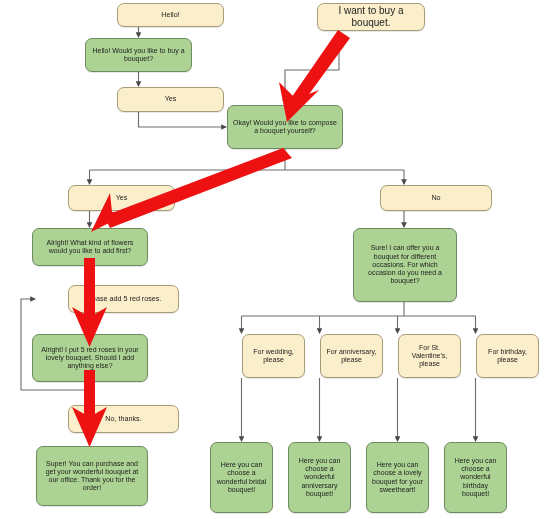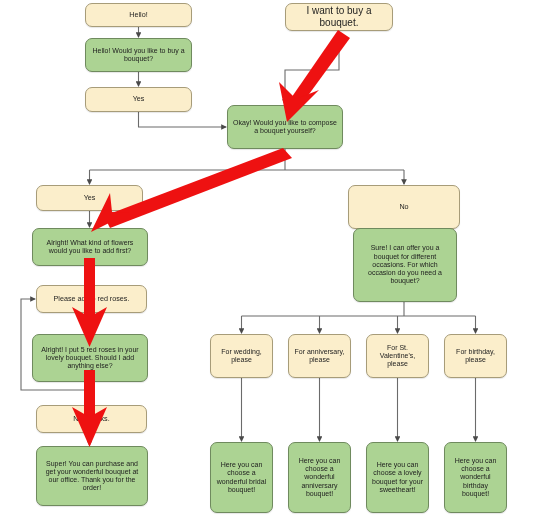--- a/index.html
+++ b/index.html
@@ -25,20 +25,21 @@
     text-align:center;
     color:#1d1d1d;
     line-height:1.18;
     padding:2px 4px;
     overflow:hidden;
     box-shadow:0 1px 1px rgba(0,0,0,.10);
   }
   .user{
     background:#fbeecb;
     border-color:#a79c79;
+    margin-left:32px;
   }
   .bot{
     background:#acd393;
     border-color:#6f8a5e;
   }
   .n-txt{display:block;width:100%;}
 
   
   #wires{position:absolute;left:0;top:0;width:545px;height:519px;}
   
@@ -110,21 +111,21 @@
       </div>
       <div class="node user" style="left: 285px; top: 3px; width: 108px; height: 28px; font-size: 10px; background: rgb(251, 238, 203); border-color: rgb(167, 156, 121);">
         <span class="n-txt">I want to buy a bouquet.</span>
       </div>
       <div class="node bot" style="left: 227px; top: 105px; width: 116px; height: 44px; font-size: 7px; background: rgb(172, 211, 147); border-color: rgb(111, 138, 94);">
         <span class="n-txt">Okay! Would you like to compose a bouquet yourself?</span>
       </div>
       <div class="node user" style="left: 36px; top: 185px; width: 107px; height: 26px; font-size: 7.2px; background: rgb(251, 238, 203); border-color: rgb(167, 156, 121);">
         <span class="n-txt">Yes</span>
       </div>
-      <div class="node user" style="left: 348px; top: 185px; width: 112px; height: 44px; font-size: 7.2px; background: rgb(251, 238, 203); border-color: rgb(167, 156, 121);">
+      <div class="node user" style="left: 348px; top: 185px; width: 112px; height: 26px; font-size: 7.2px; background: rgb(251, 238, 203); border-color: rgb(167, 156, 121);">
         <span class="n-txt">No</span>
       </div>
       <div class="node bot" style="left: 32px; top: 228px; width: 116px; height: 38px; font-size: 7px; background: rgb(172, 211, 147); border-color: rgb(111, 138, 94);">
         <span class="n-txt">Alright! What kind of flowers would you like to add first?</span>
       </div>
       <div class="node user" style="left: 36px; top: 285px; width: 111px; height: 28px; font-size: 7.2px; background: rgb(251, 238, 203); border-color: rgb(167, 156, 121);">
         <span class="n-txt">Please add 5 red roses.</span>
       </div>
       <div class="node bot" style="left: 32px; top: 334px; width: 116px; height: 48px; font-size: 7px; background: rgb(172, 211, 147); border-color: rgb(111, 138, 94);">
         <span class="n-txt">Alright! I put 5 red roses in your lovely bouquet. Should I add anything else?</span>

